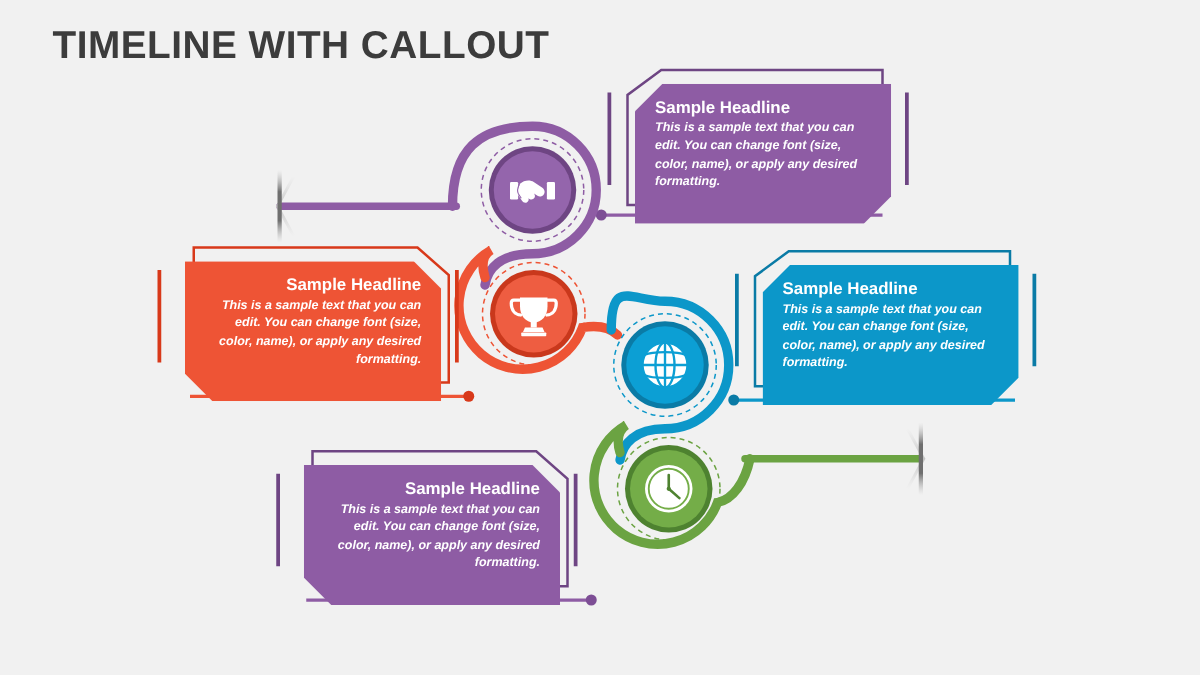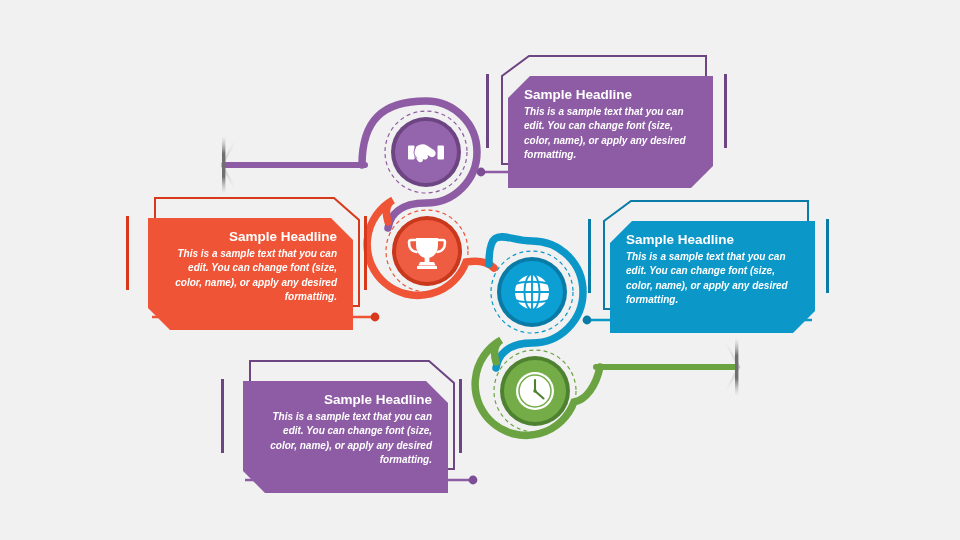--- a/index.html
+++ b/index.html
@@ -18,21 +18,21 @@
     color:#3c3c3c;
     font-family:"Liberation Sans", sans-serif;
   }
 
   
   svg.layer{position:absolute;left:0;top:0;width:960px;height:540px;}
 
   
   .callout{position:absolute;box-sizing:border-box;}
   .cbody{
-    position:absolute;left:0;top:16px;width:100%;height:100%;
+    position:absolute;left:0;top:7px;width:100%;height:100%;
     padding:10px 16px 4px 16px;
     box-sizing:border-box;
     color:#ffffff;
   }
   .chead{
     font-size:13.5px;font-weight:bold;line-height:1.35;
     margin:0 0 1px 0;
     font-family:"Liberation Sans", sans-serif;
   }
   .cbodytext{
@@ -43,20 +43,21 @@
   
   .clip-tl-br{ clip-path: polygon(22px 0, 100% 0, 100% calc(100% - 22px), calc(100% - 22px) 100%, 0 100%, 0 22px); }
   .clip-tr-bl{ clip-path: polygon(0 0, calc(100% - 22px) 0, 100% 22px, 100% 100%, 22px 100%, 0 calc(100% - 22px)); }
   .tickbar{position:absolute;}
 </style>
 </head>
 <body>
 
 <div id="stage">
 
+  <div class="title">TIMELINE WITH CALLOUT</div>
 
   <svg class="layer" viewBox="0 0 960 540">
     <defs>
       <filter id="softshadow" x="-50%" y="-50%" width="200%" height="200%">
         <feDropShadow dx="1.5" dy="1.5" stdDeviation="1.6" flood-color="#000" flood-opacity="0.22"></feDropShadow>
       </filter>
       <linearGradient id="tickgrad" x1="0" y1="0" x2="0" y2="1">
         <stop offset="0%" stop-color="#b9b9b9" stop-opacity="0"></stop>
         <stop offset="30%" stop-color="#6f6f6f" stop-opacity="1"></stop>
         <stop offset="70%" stop-color="#6f6f6f" stop-opacity="1"></stop>

